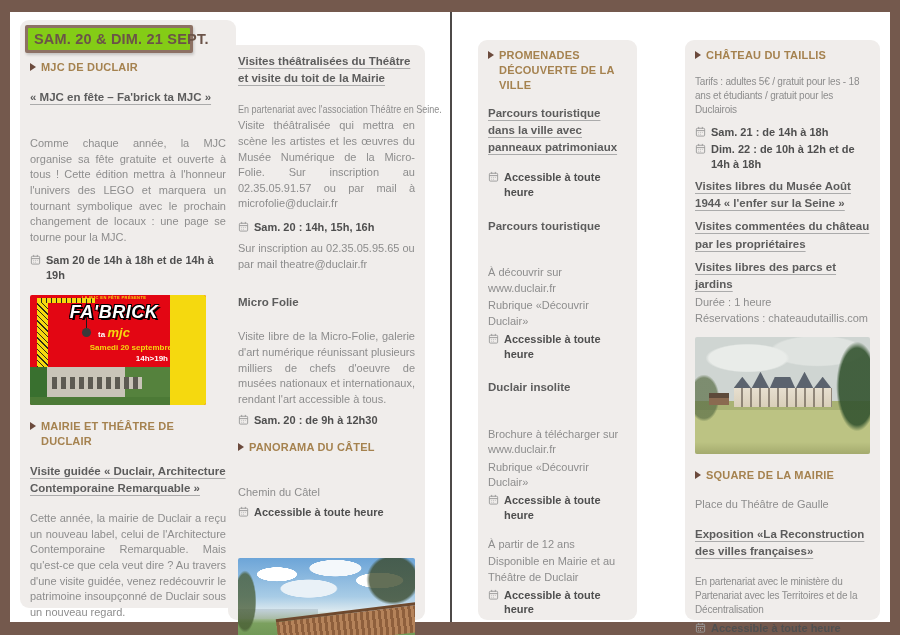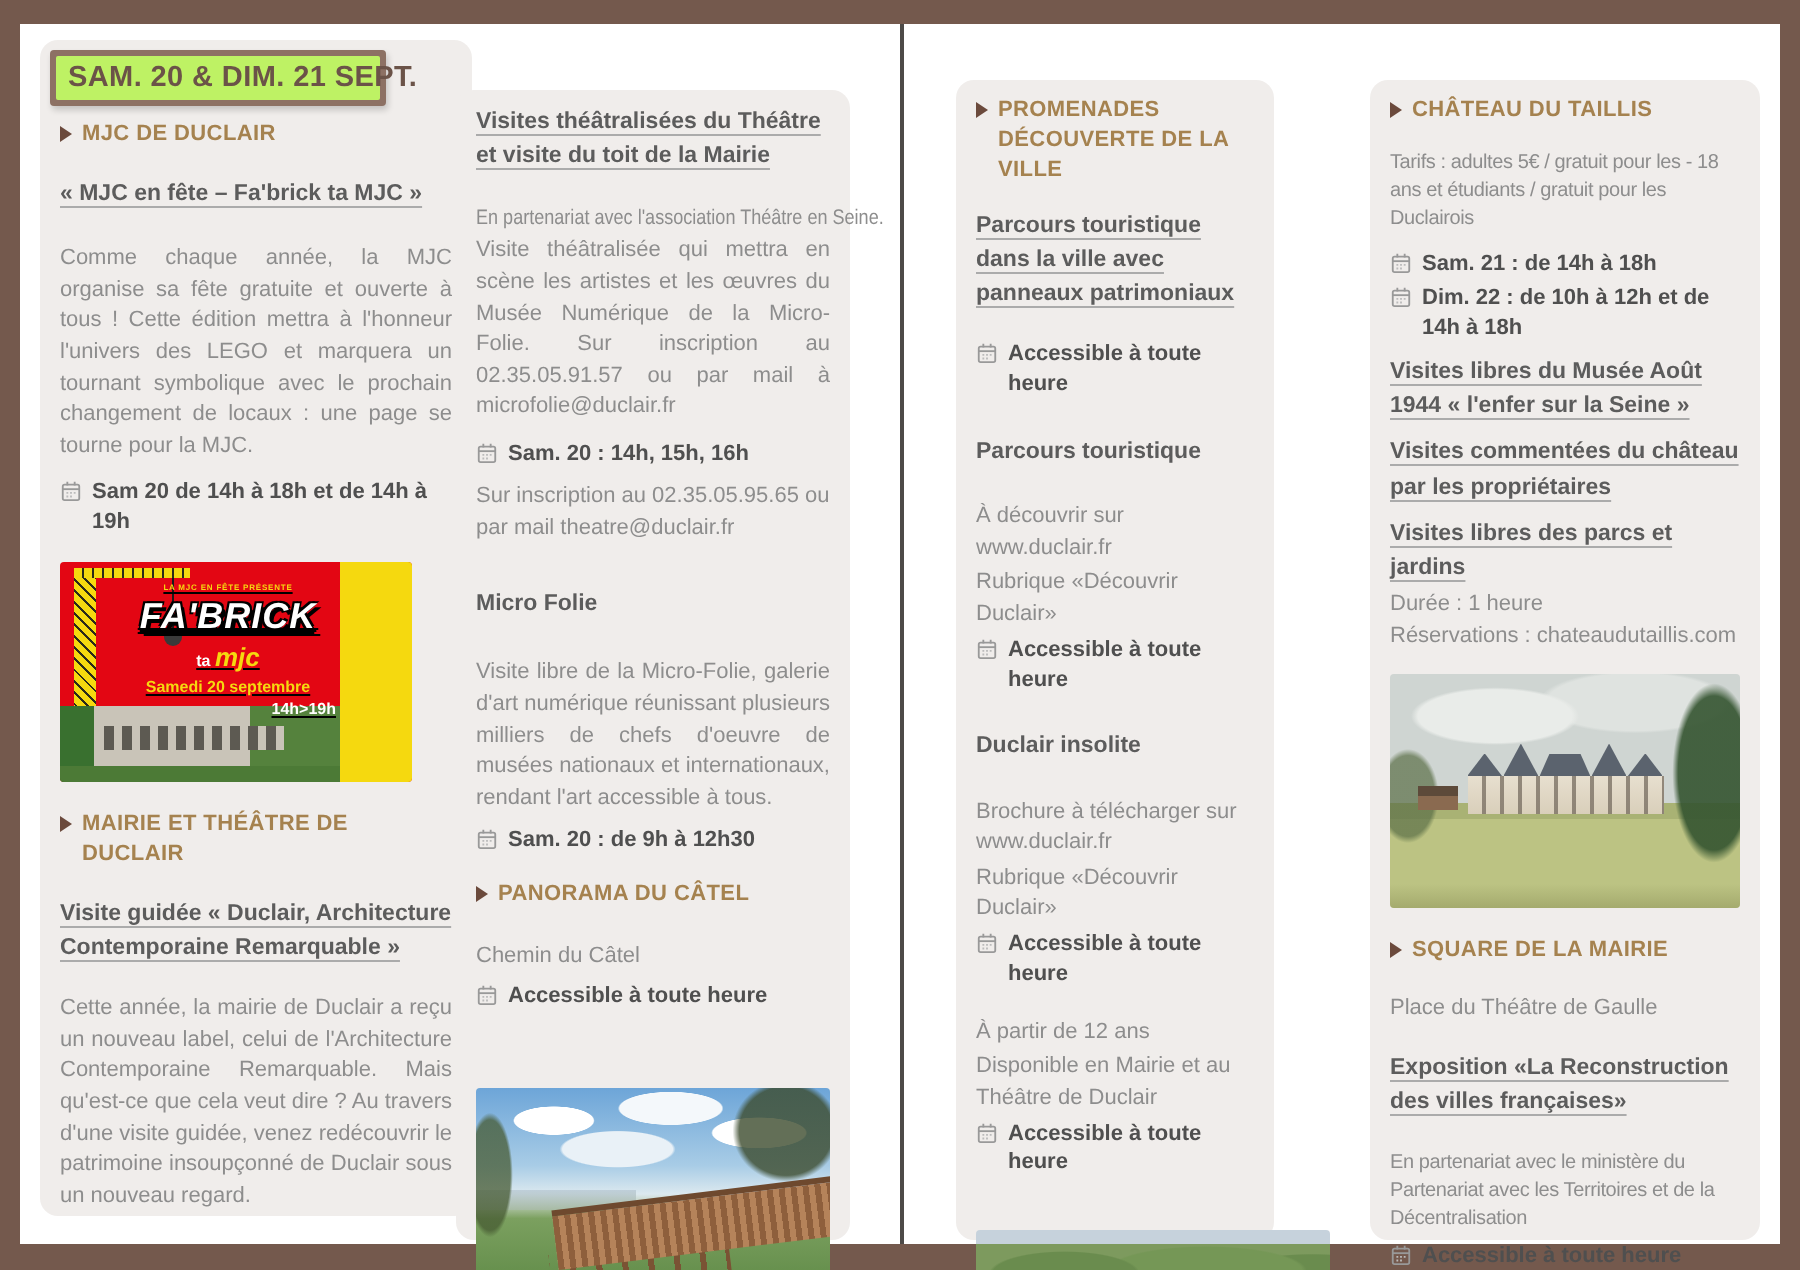--- a/index.html
+++ b/index.html
@@ -30,21 +30,21 @@
   .panel-3 { left:468px; top:28px; width:159px; height:580px; }
   .panel-4 { left:675px; top:28px; width:195px; height:580px; }
 
   .banner {
     position:absolute; left:15px; top:13px; width:168px; height:28px;
     background:#8d7164; border-radius:2px; z-index:5;
     box-shadow:1px 2px 3px rgba(0,0,0,.18);
   }
   .banner-inner {
     position:absolute; left:3px; top:3px; right:3px; bottom:3px;
-    background:#bef264; border-radius:1px;
+    background:#84cc16; border-radius:1px;
     display:flex; align-items:center; padding-left:6px;
     color:#6b5348; font-weight:bold; font-size:14.5px; letter-spacing:.2px;
     white-space:nowrap;
   }
 
   .sec-heading {
     display:flex; gap:5px; align-items:flex-start;
     color:#a5824f; font-weight:bold; font-size:11px; line-height:1.35;
     letter-spacing:.2px;
   }
@@ -65,21 +65,21 @@
   .body.left { text-align:left; }
   .body.cond { font-size:10px; letter-spacing:-.2px; text-align:left; }
   .fitline { font-size:10.5px; white-space:nowrap; transform:scaleX(.86); transform-origin:left center; }
   .dateline {
     display:flex; gap:5px; align-items:flex-start;
     color:#4f4f4f; font-weight:bold; font-size:11px; line-height:1.35;
   }
   .cal { flex:0 0 auto; margin-top:1px; }
 
   .mt2{margin-top:2px;} .mt4{margin-top:4px;} .mt6{margin-top:6px;} .mt8{margin-top:8px;}
-  .mt10{margin-top:10px;} .mt12{margin-top:12px;} .mt14{margin-top:14px;} .mt16{margin-top:16px;}
+  .mt10{margin-top:10px;} .mt12{margin-top:12px;} .mt14{margin-top:14px;} .mt16{margin-top:30px;}
   .mt18{margin-top:18px;} .mt22{margin-top:22px;} .mt26{margin-top:26px;} .mt38{margin-top:38px;}
 
   .photo { border-radius:2px; position:relative; overflow:hidden; }
 
   
   .poster { width:176px; height:110px; background:#e30613; position:relative; overflow:hidden; }
   .poster .ystrip { position:absolute; right:0; top:0; width:36px; height:100%; background:#f5d90f; }
   .poster .crane-mast {
     position:absolute; left:7px; top:3px; width:11px; height:84px;
     background:repeating-linear-gradient(45deg,#f5d90f 0 3px,#2a2a1a 3px 4px);
@@ -93,31 +93,31 @@
   .poster .scene {
     position:absolute; left:0; bottom:0; width:140px; height:38px;
     background:linear-gradient(90deg,#39702f 0 12%, #c9c4b8 12% 68%, #55823d 68% 100%);
   }
   .poster .scene-windows {
     position:absolute; left:22px; bottom:16px; width:90px; height:12px;
     background:repeating-linear-gradient(90deg,#5d5a52 0 5px, #c9c4b8 5px 9px);
   }
   .poster .scene-grass { position:absolute; left:0; bottom:0; width:140px; height:8px; background:#4c7a36; }
   .poster .ptxt {
-    position:absolute; left:26px; top:10px; width:116px; text-align:center;text-decoration:underline;
+    position:absolute; left:26px; top:0; width:116px; text-align:center;
   }
   .poster .presents { color:#f5d90f; font-size:4px; letter-spacing:.4px; font-weight:bold; }
   .poster .ptitle {
     margin-top:2px; color:#ffffff; font-weight:bold; font-style:italic;
     font-size:18px; letter-spacing:.5px; white-space:nowrap;
     text-shadow:-1px -1px 0 #000, 1px -1px 0 #000, -1px 1px 0 #000, 2px 2px 0 #000;
   }
   .poster .ta-mjc { margin-top:2px; color:#fff; font-size:8px; font-weight:bold; }
   .poster .mjc-logo { color:#f5d90f; font-size:13px; font-weight:bold; font-style:italic; }
-  .poster .pdate { margin-top:3px; color:#f5d90f; font-size:8px; font-weight:bold; }
+  .poster .pdate { margin-top:3px; color:#f5d90f; font-size:8px; font-weight:bold;text-align:right; }
   .poster .phours { margin-top:2px; color:#fff; font-size:8px; font-weight:bold; text-align:right; padding-right:4px; }
 
   
   .photo-panorama {
     width:177px; height:102px;
     background:
       radial-gradient(ellipse 34px 12px at 22% 16%, #ffffff 58%, transparent 60%),
       radial-gradient(ellipse 44px 14px at 55% 10%, #f4f8fb 58%, transparent 60%),
       radial-gradient(ellipse 40px 13px at 80% 22%, #ffffff 58%, transparent 60%),
       radial-gradient(ellipse 50px 16px at 40% 30%, #e9f1f7 55%, transparent 58%),

